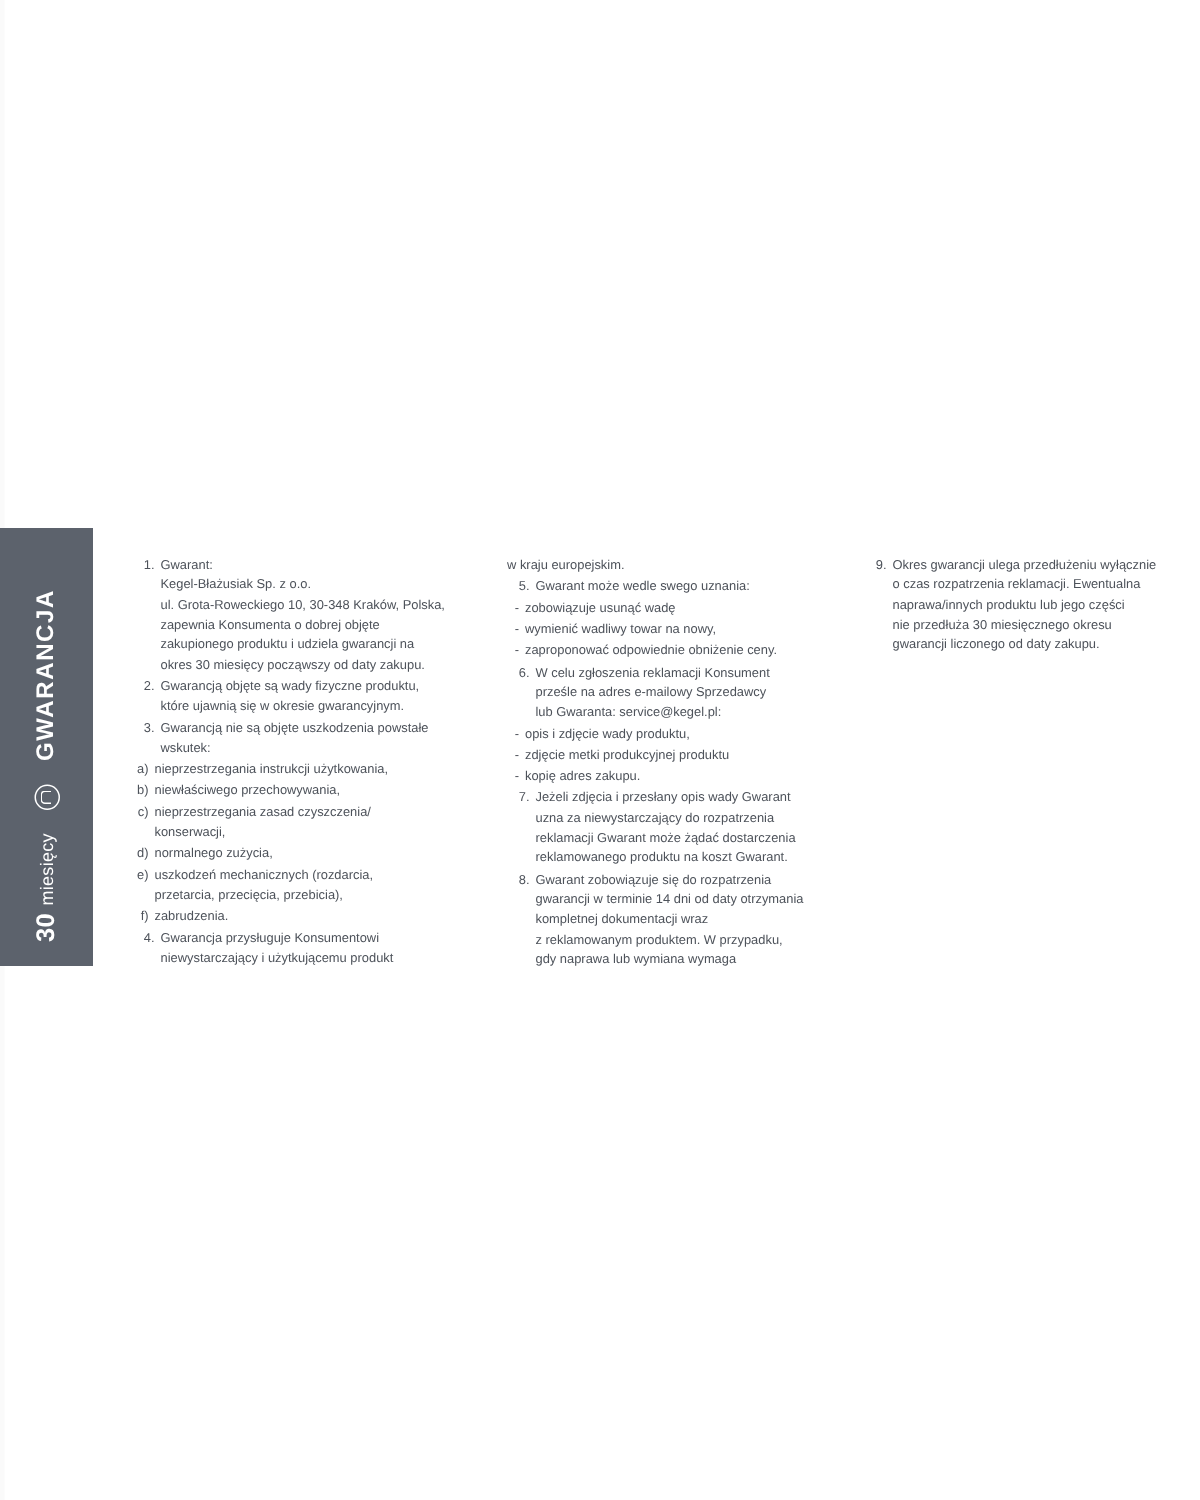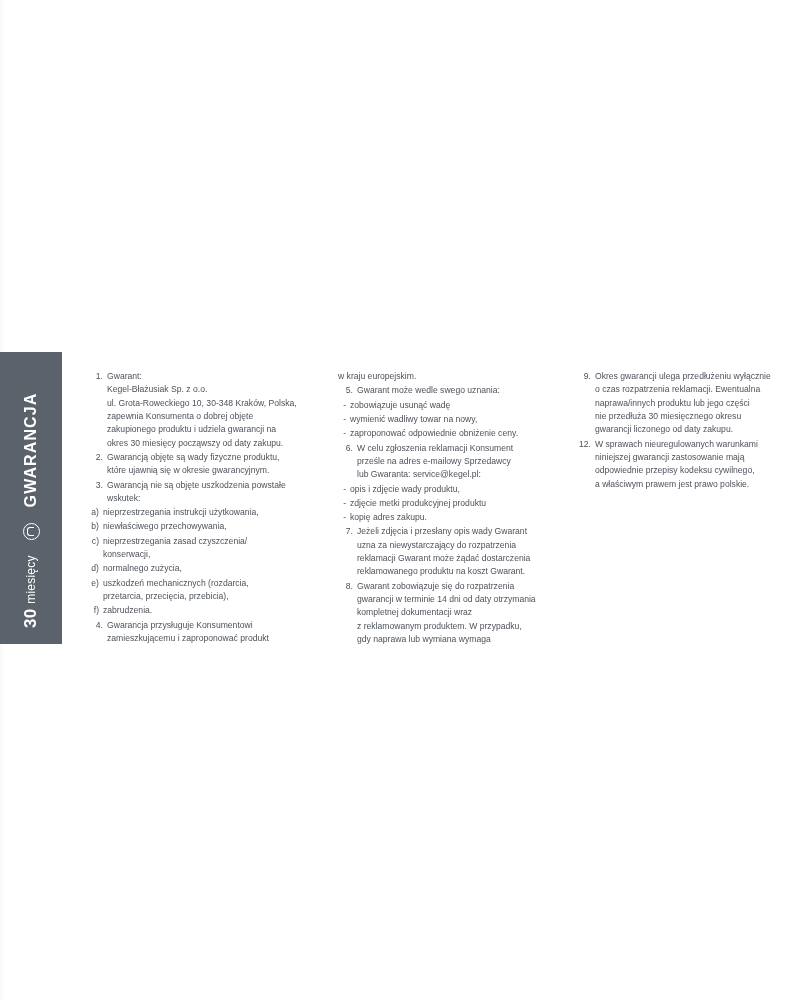--- a/index.html
+++ b/index.html
@@ -217,21 +217,21 @@
         <div class="item">
           <div class="marker w-let">f)</div>
           <div class="txt">
             <span class="ln">zabrudzenia.</span>
           </div>
         </div>
         <div class="item">
           <div class="marker w-num">4.</div>
           <div class="txt">
             <span class="ln">Gwarancja przysługuje Konsumentowi</span>
-            <span class="ln">zamieszkującemu i zaproponować produkt</span>
+            <span class="ln">niewystarczający i użytkującemu produkt</span>
           </div>
         </div>
       </div>
     <div class="col c2" id="col2">
         <div class="item">
           <div class="marker w-none"></div>
           <div class="txt">
             <span class="ln">w kraju europejskim.</span>
           </div>
         </div>
@@ -309,25 +309,16 @@
         <div class="item">
           <div class="marker w-num">9.</div>
           <div class="txt">
             <span class="ln">Okres gwarancji ulega przedłużeniu wyłącznie</span>
             <span class="ln">o czas rozpatrzenia reklamacji. Ewentualna</span>
             <span class="ln">naprawa/innych produktu lub jego części</span>
             <span class="ln">nie przedłuża 30 miesięcznego okresu</span>
             <span class="ln">gwarancji liczonego od daty zakupu.</span>
           </div>
         </div>
-        <div class="item">
-          <div class="marker w-num">12.</div>
-          <div class="txt">
-            <span class="ln">W sprawach nieuregulowanych warunkami</span>
-            <span class="ln">niniejszej gwarancji zastosowanie mają</span>
-            <span class="ln">odpowiednie przepisy kodeksu cywilnego,</span>
-            <span class="ln">a właściwym prawem jest prawo polskie.</span>
-          </div>
-        </div>
       </div>
   </div>
 
 </div>
 
 </body></html>

